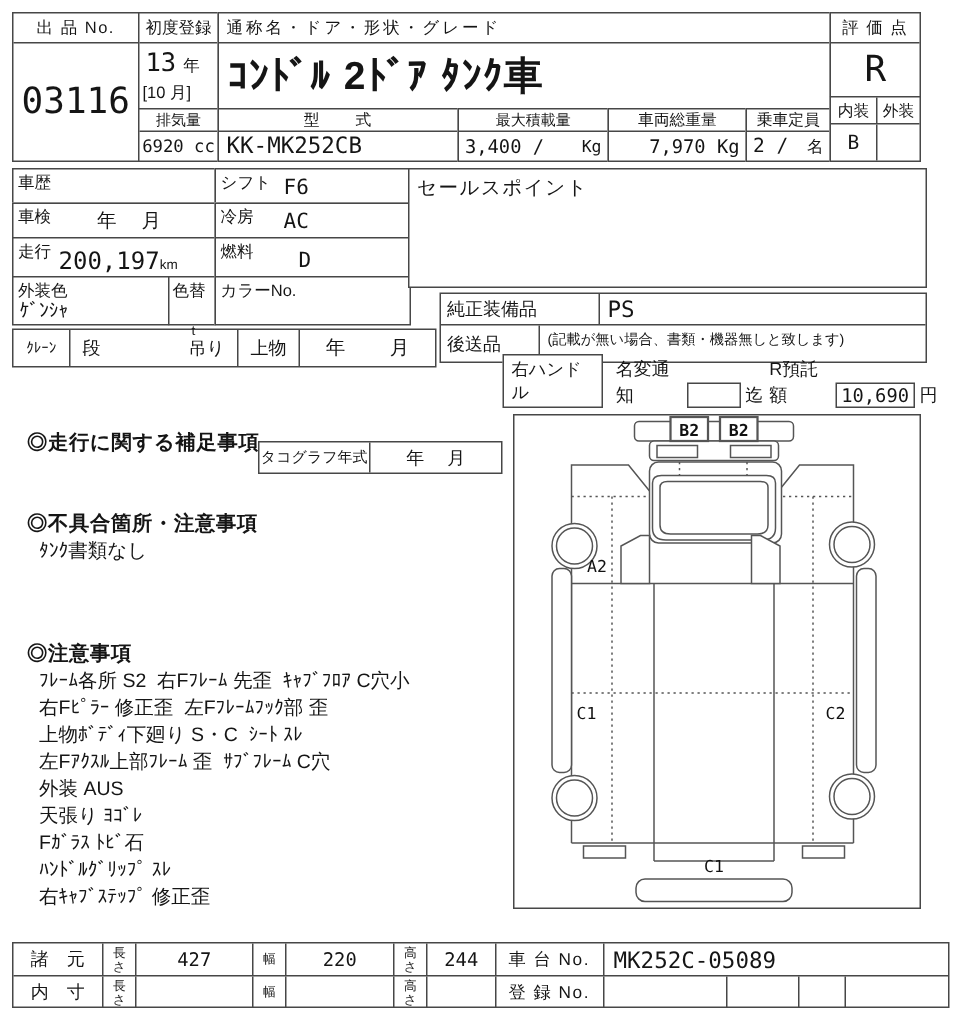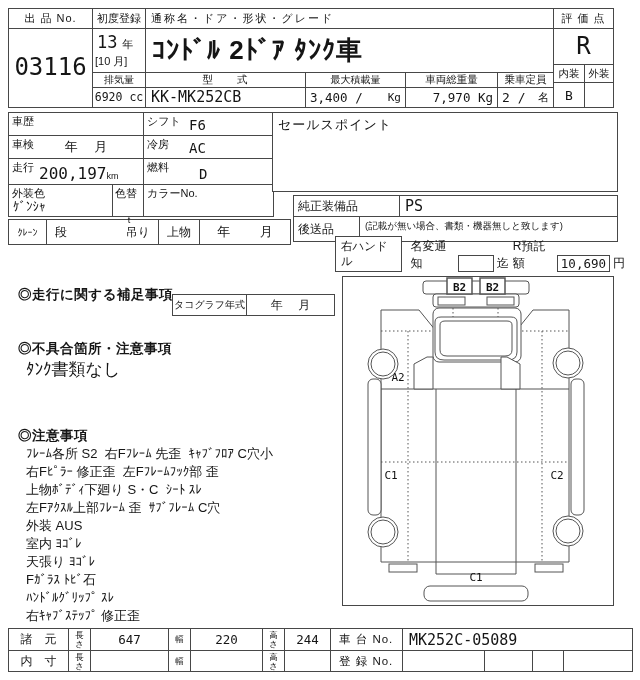--- a/index.html
+++ b/index.html
@@ -173,30 +173,29 @@
   <div class="abs" style="left:18px;top:286px;font-size:13.5px;font-weight:bold;letter-spacing:0.5px;">◎走行に関する補足事項</div>
 
   <div class="box" style="left:172px;top:294px;width:163px;height:22px;">
     <div class="row" style="height:100%;">
       <div class="flexcell brd-r cc" style="width:74px;font-size:10px;">タコグラフ年式</div>
       <div class="flexcell cc pre" style="flex:1;font-size:12px;">年　 月</div>
     </div>
   </div>
 
   <div class="abs" style="left:18px;top:340px;font-size:13.5px;font-weight:bold;letter-spacing:0.5px;">◎不具合箇所・注意事項</div>
-  <div class="abs" style="left:26px;top:358px;font-size:17px;">ﾀﾝｸ書類なし</div>
+  <div class="abs" style="left:26px;top:358px;font-size:13px;">ﾀﾝｸ書類なし</div>
 
   <div class="abs" style="left:18px;top:427px;font-size:13.5px;font-weight:bold;letter-spacing:0.5px;">◎注意事項</div>
   <div class="abs" style="left:26px;top:445px;">
     <div class="report-line">ﾌﾚｰﾑ各所 S2  右Fﾌﾚｰﾑ 先歪  ｷｬﾌﾞﾌﾛｱ C穴小</div>
     <div class="report-line">右Fﾋﾟﾗｰ 修正歪  左Fﾌﾚｰﾑﾌｯｸ部 歪</div>
     <div class="report-line">上物ﾎﾞﾃﾞｨ下廻り S・C  ｼｰﾄ ｽﾚ</div>
     <div class="report-line">左Fｱｸｽﾙ上部ﾌﾚｰﾑ 歪  ｻﾌﾞﾌﾚｰﾑ C穴</div>
     <div class="report-line">外装 AUS</div>
-    <div class="report-line">室内 ﾖｺﾞﾚ</div>
     <div class="report-line">天張り ﾖｺﾞﾚ</div>
     <div class="report-line">Fｶﾞﾗｽ ﾄﾋﾞ石</div>
     <div class="report-line">ﾊﾝﾄﾞﾙｸﾞﾘｯﾌﾟ ｽﾚ</div>
     <div class="report-line">右ｷｬﾌﾞｽﾃｯﾌﾟ 修正歪</div>
   </div>
 
   <div class="box" style="left:342px;top:276px;width:272px;height:330px;">
     <svg viewBox="0 0 270 328" width="270" height="328">
       <g stroke="#555" fill="none" stroke-width="1">
 
@@ -263,21 +262,21 @@
       </g>
     </svg>
   </div>
 
   <div class="box" style="left:8px;top:628px;width:625px;height:44px;">
     <div class="row brd-b" style="height:22px;">
       <div class="flexcell brd-r cc" style="width:60px;font-size:12px;">諸　元</div>
       <div class="flexcell brd-r cc" style="width:22px;">
           <span class="tiny-stack">長さ</span>
         </div>
-      <div class="flexcell brd-r cc mono" style="width:78px;font-size:12.5px;">647</div>
+      <div class="flexcell brd-r cc mono" style="width:78px;font-size:12.5px;">427</div>
       <div class="flexcell brd-r cc" style="width:22px;">
           <span class="tiny-stack">幅</span>
         </div>
       <div class="flexcell brd-r cc mono" style="width:72px;font-size:12.5px;">220</div>
       <div class="flexcell brd-r cc" style="width:22px;">
           <span class="tiny-stack">高さ</span>
         </div>
       <div class="flexcell brd-r cc mono" style="width:46px;font-size:12.5px;">244</div>
       <div class="flexcell brd-r" style="width:72px;padding-left:8px;font-size:11.5px;letter-spacing:1px;">車 台 No.</div>
       <div class="flexcell mono" style="flex:1;padding-left:6px;font-size:15px;">MK252C-05089</div>

